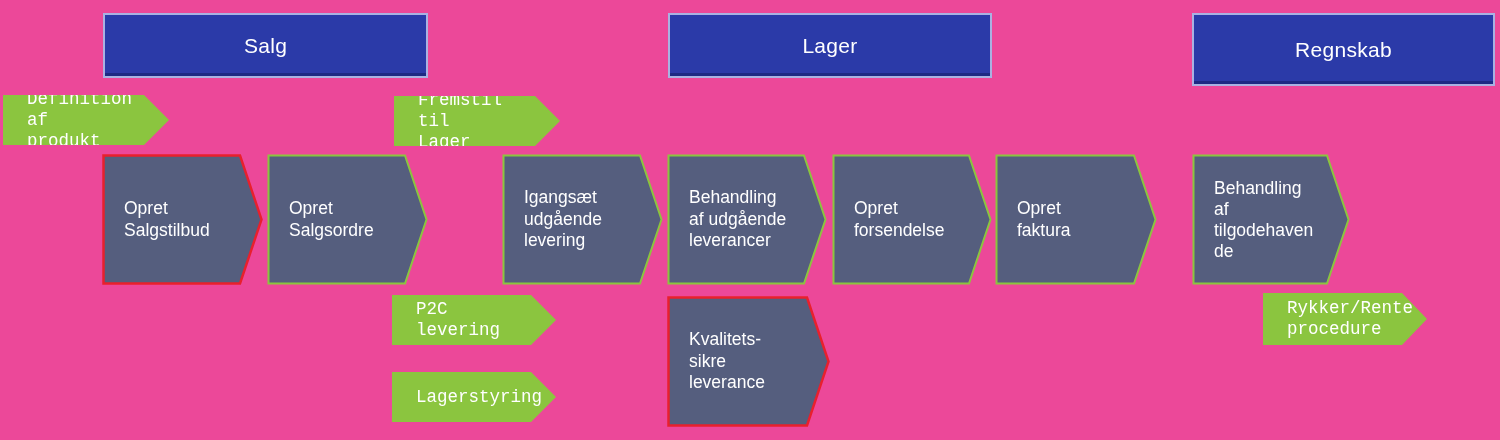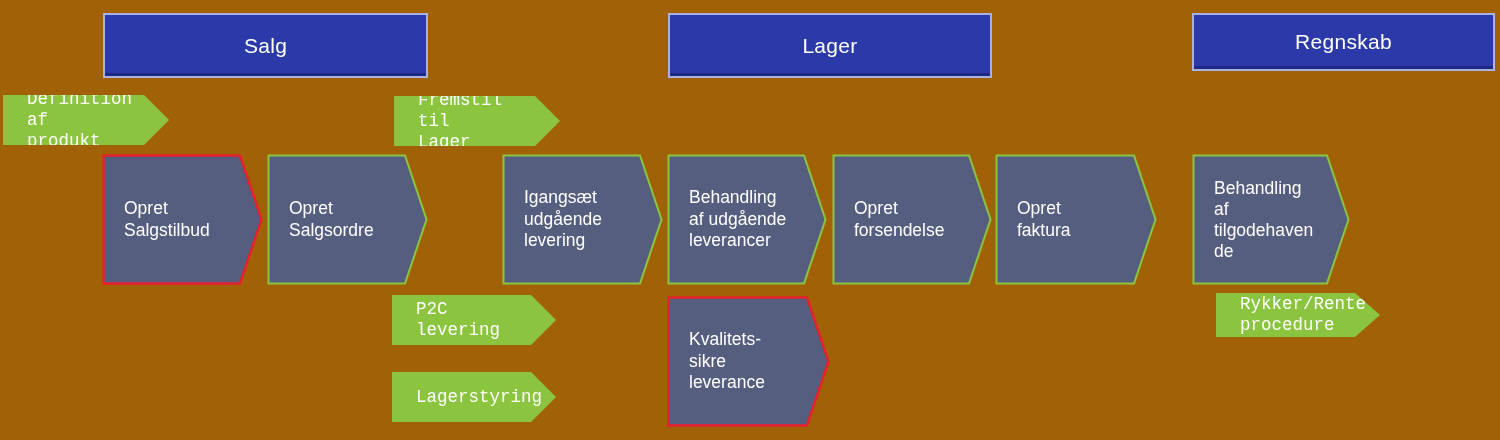--- a/index.html
+++ b/index.html
@@ -9,21 +9,21 @@
     --accent-green:#8bc53f;
     --alert-red:#e8202d;
     --text-white:#ffffff;
   }
   *{margin:0;padding:0;box-sizing:border-box;}
   html,body{background:#fff;}
   body{font-family:"Liberation Sans", sans-serif;}
   .canvas{
     position:relative;
     width:1500px;height:440px;
-    background:#a16207;
+    background:#ec4899;
     overflow:hidden;
   }
   .abs{position:absolute;}
   
   .hdr{
     background:var(--header-blue);
     border:2px solid var(--header-border);
     box-shadow:inset 0 -3px 0 rgba(18,28,100,.55);
     color:var(--text-white);
     display:flex;align-items:center;justify-content:center;
@@ -68,36 +68,36 @@
 <body>
 
 <div class="canvas">
 
   <div class="abs hdr" style="left:103px;top:13px;width:325px;height:65px">
     <span>Salg</span>
   </div>
   <div class="abs hdr" style="left:668px;top:13px;width:324px;height:65px">
     <span>Lager</span>
   </div>
-  <div class="abs hdr" style="left:1192px;top:13px;width:303px;height:58px">
+  <div class="abs hdr" style="left:1192px;top:13px;width:303px;height:73px">
     <span>Regnskab</span>
   </div>
 
   <div class="abs gstep" style="left:3px;top:95px;width:166px;height:50px">Definition af
 produkt</div>
 
   <div class="abs gstep" style="left:394px;top:96px;width:166px;height:50px">Fremstil til
 Lager</div>
 
 
   <div class="abs gstep" style="left:392px;top:295px;width:164px;height:50px">P2C levering</div>
 
   <div class="abs gstep" style="left:392px;top:372px;width:164px;height:50px">Lagerstyring</div>
 
-  <div class="abs gstep" style="left:1216px;top:293px;width:164px;height:44px">Rykker/Rente
+  <div class="abs gstep" style="left:1263px;top:293px;width:164px;height:52px">Rykker/Rente
 procedure</div>
 
   <div class="abs step" style="left:102px;top:154px;width:161px;height:131px">
     <svg class="shape-svg" width="161" height="131" viewBox="0 0 161 131">
       <polygon class="poly-dark stroke-red" points="1.5,1.5 138,1.5 159.5,65.5 138,129.5 1.5,129.5"></polygon>
     </svg>
     <div class="label">Opret
 Salgstilbud</div>
   </div>
 

